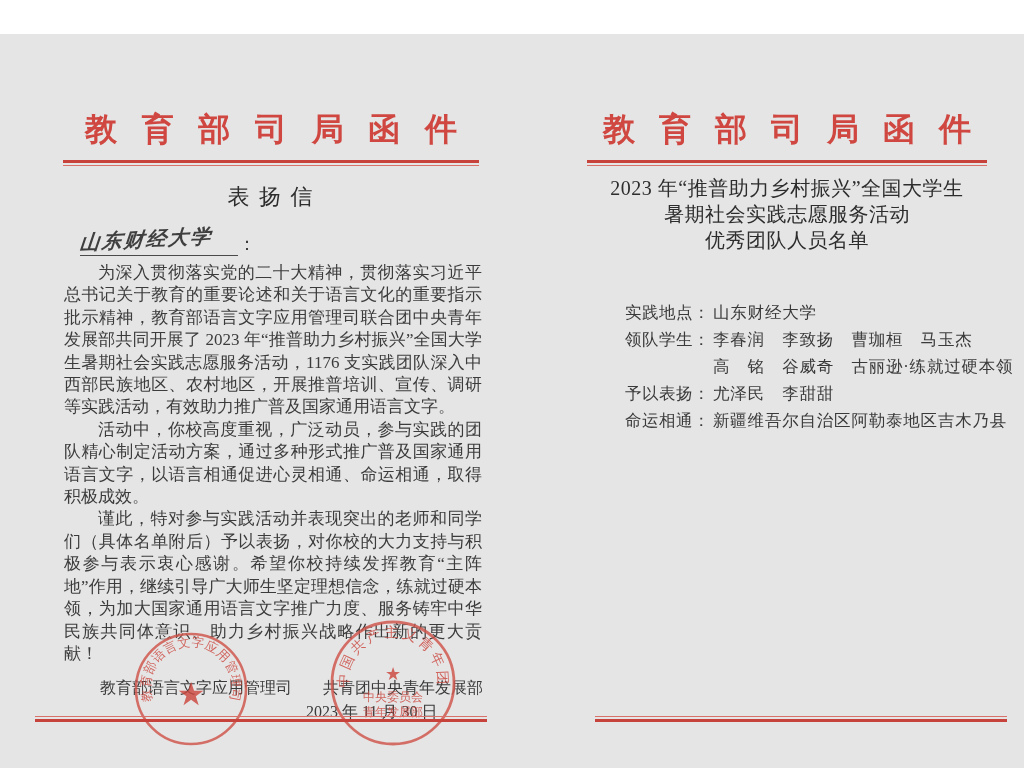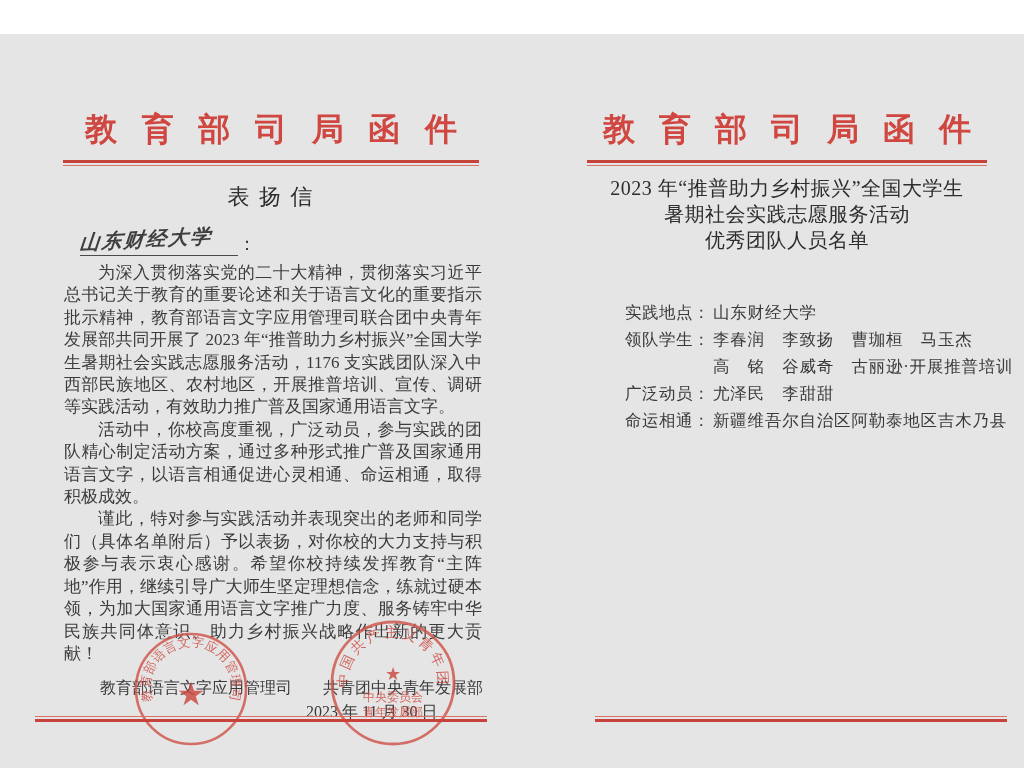--- a/index.html
+++ b/index.html
@@ -141,24 +141,24 @@
       <div class="field-row">
         <span class="field-label">实践地点：</span>
         <span class="field-value">山东财经大学</span>
       </div>
       <div class="field-row">
         <span class="field-label">领队学生：</span>
         <span class="field-value">李春润　李致扬　曹珈桓　马玉杰</span>
       </div>
       <div class="field-row">
         <span class="field-label"></span>
-        <span class="field-value">高　铭　谷威奇　古丽逊·开展推普培训</span>
+        <span class="field-value">高　铭　谷威奇　古丽逊·练就过硬本领</span>
       </div>
       <div class="field-row">
-        <span class="field-label">广泛动员：</span>
+        <span class="field-label">予以表扬：</span>
         <span class="field-value">尤泽民　李甜甜</span>
       </div>
       <div class="field-row">
         <span class="field-label">命运相通：</span>
         <span class="field-value">新疆维吾尔自治区阿勒泰地区吉木乃县</span>
       </div>
     </div>
 
     <div class="rule rule-bottom" style="left:83px;top:682px;width:412px;">
       <div class="thin"></div>

